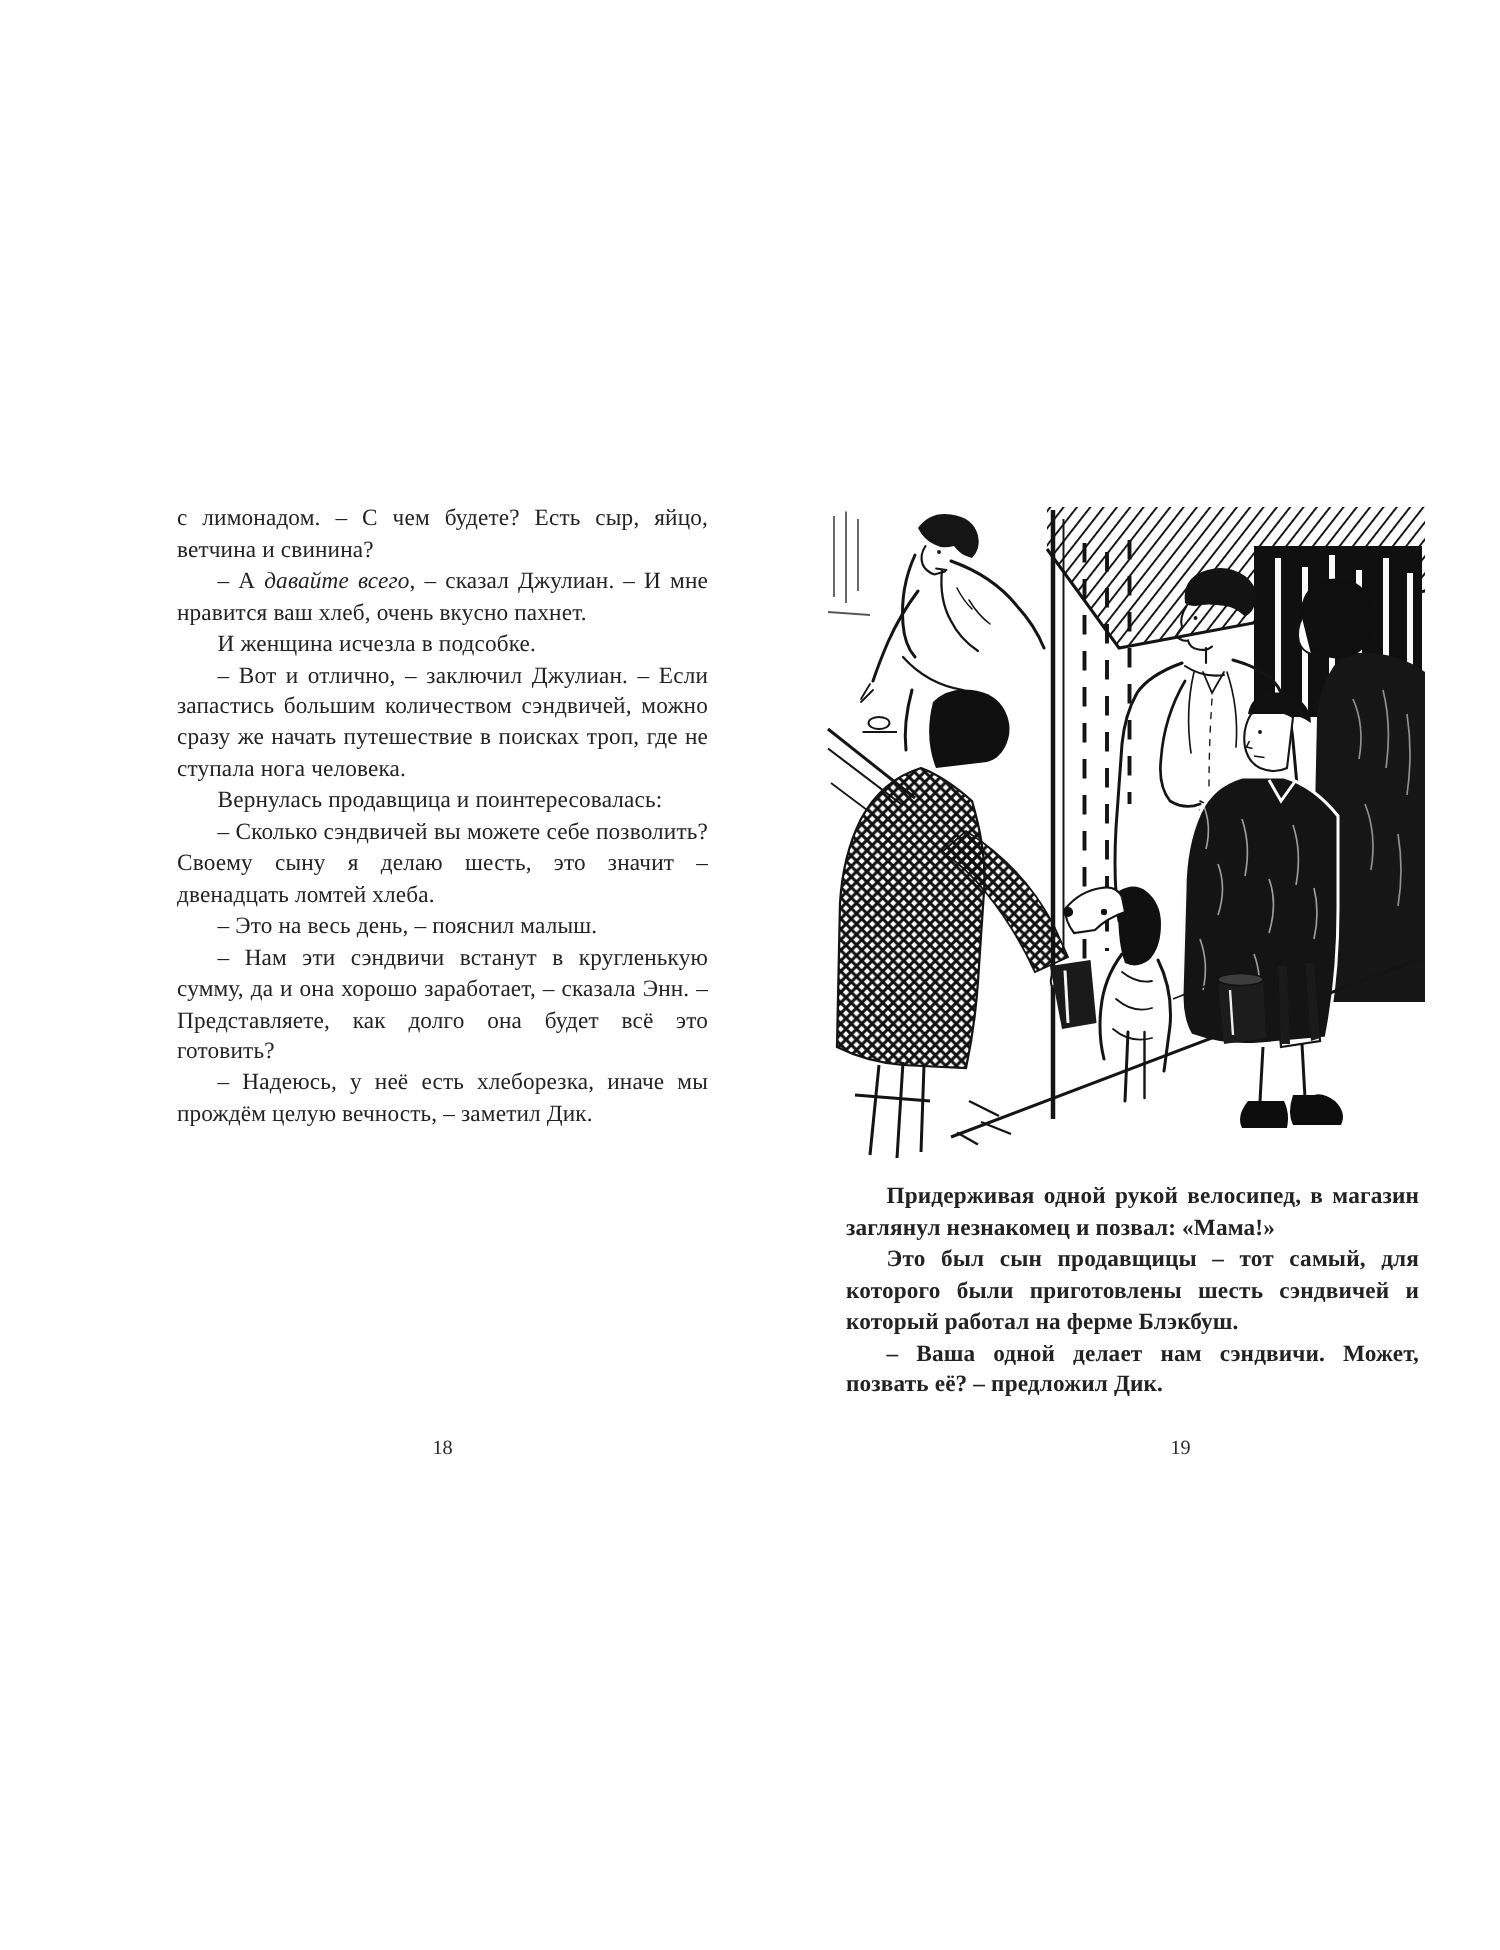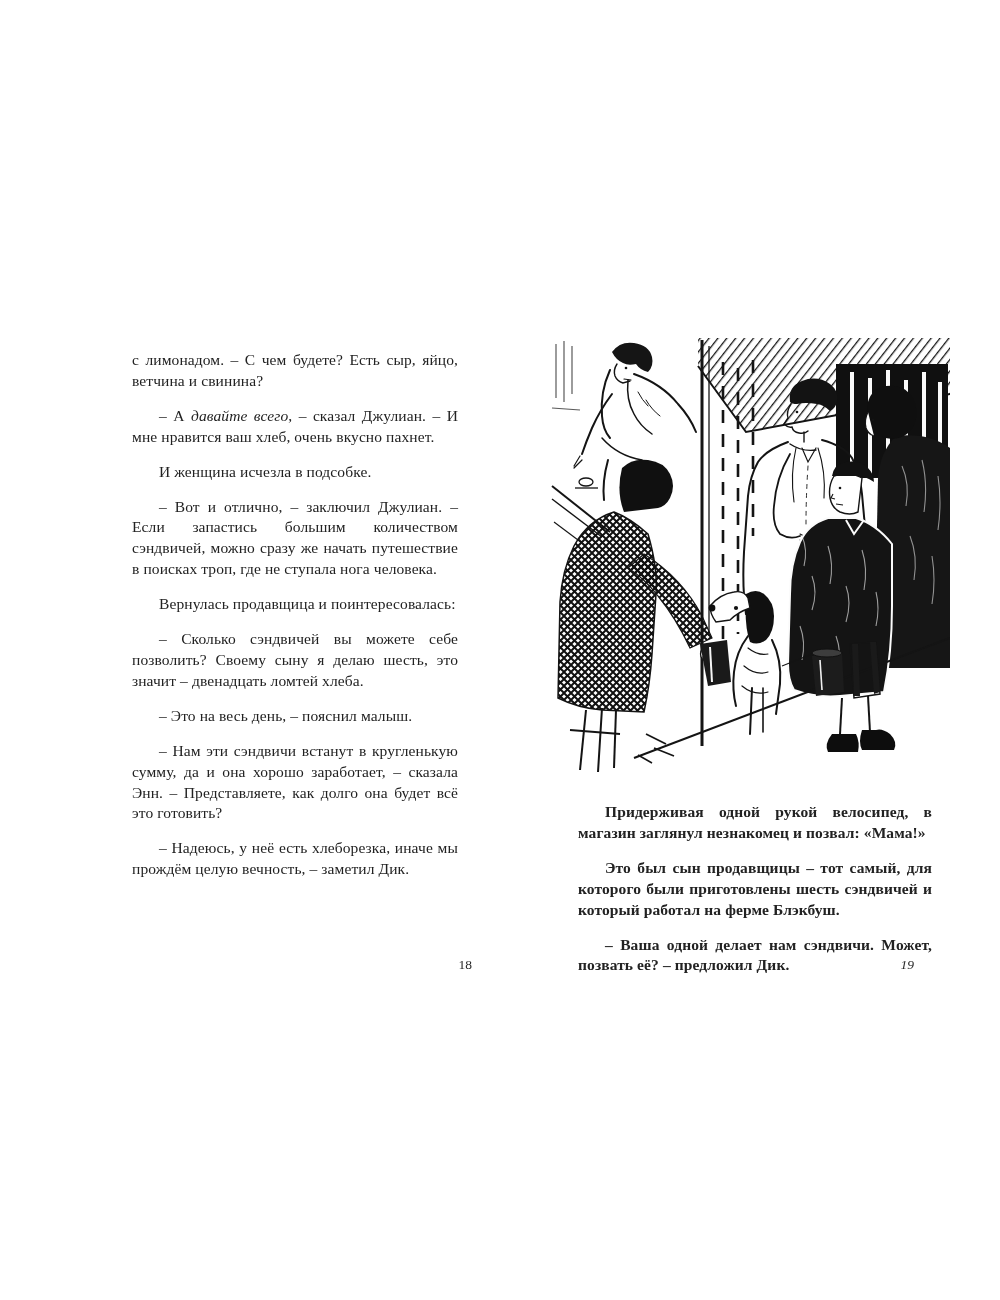--- a/index.html
+++ b/index.html
@@ -16,33 +16,33 @@
     position: absolute;
     text-align: justify;
     font-size: 15.5px;
     line-height: 20.9px;
     letter-spacing: 0.1px;
     color: #222;
   }
   .left-col  { left: 118px; top: 336px; width: 354px; }
   .right-col { left: 564px; top: 788px; width: 382px; font-weight: bold; }
 
-  .text-col p { margin: 14px; padding: 0; }
+  .text-col p { margin: 0; padding: 0; }
   .text-col p.indent { text-indent: 27px; }
   .text-col .it { font-style: italic; }
 
   .pagenum {
     position: absolute;
     top: 957px;
     font-size: 13.5px;
     color: #2a2a2a;
-    text-align: right;
+    text-align: center;
   }
   .pagenum-left  { left: 118px; width: 354px; }
-  .pagenum-right { left: 532px; width: 382px; font-style: italic; }
+  .pagenum-right { left: 596px; width: 382px; }
 
   figure.illustration {
     position: absolute;
     left: 550px; top: 336px;
     width: 400px; height: 442px;
     margin: 0; padding: 0;
   }
   figure.illustration svg { display: block; width: 100%; height: 100%; }
 </style>
 </head>

